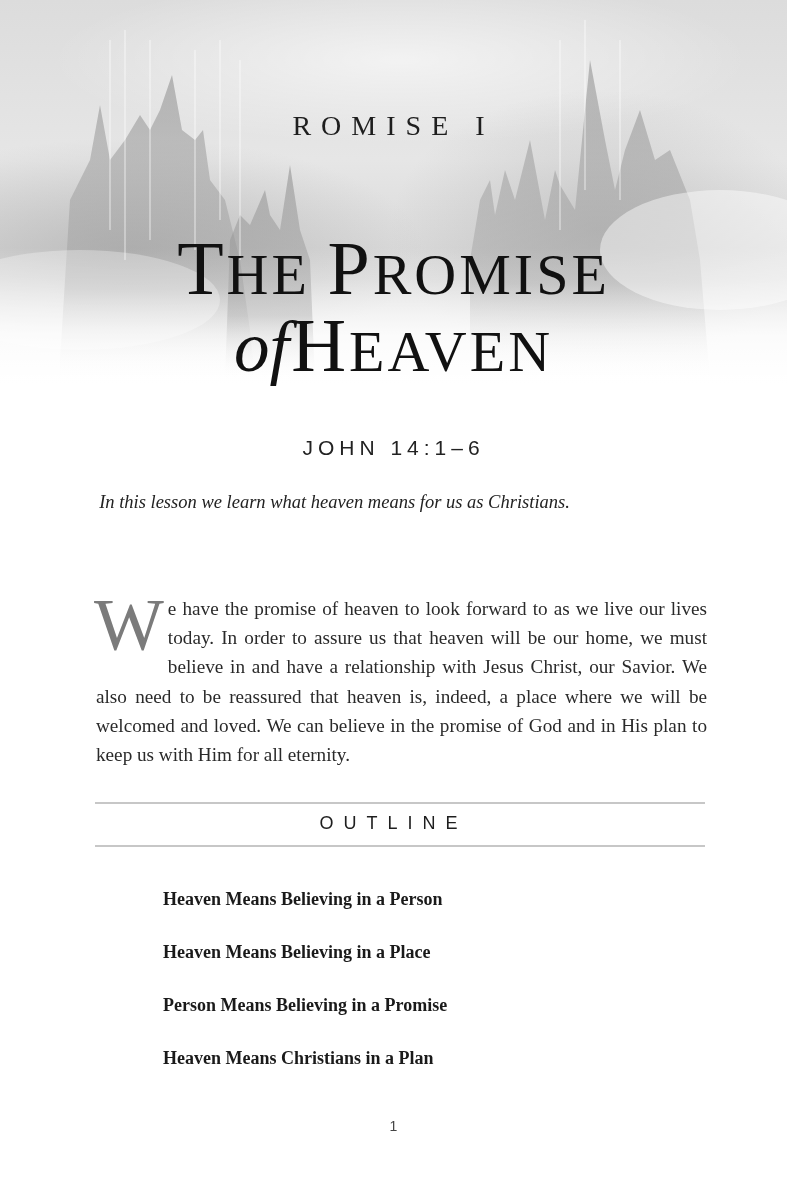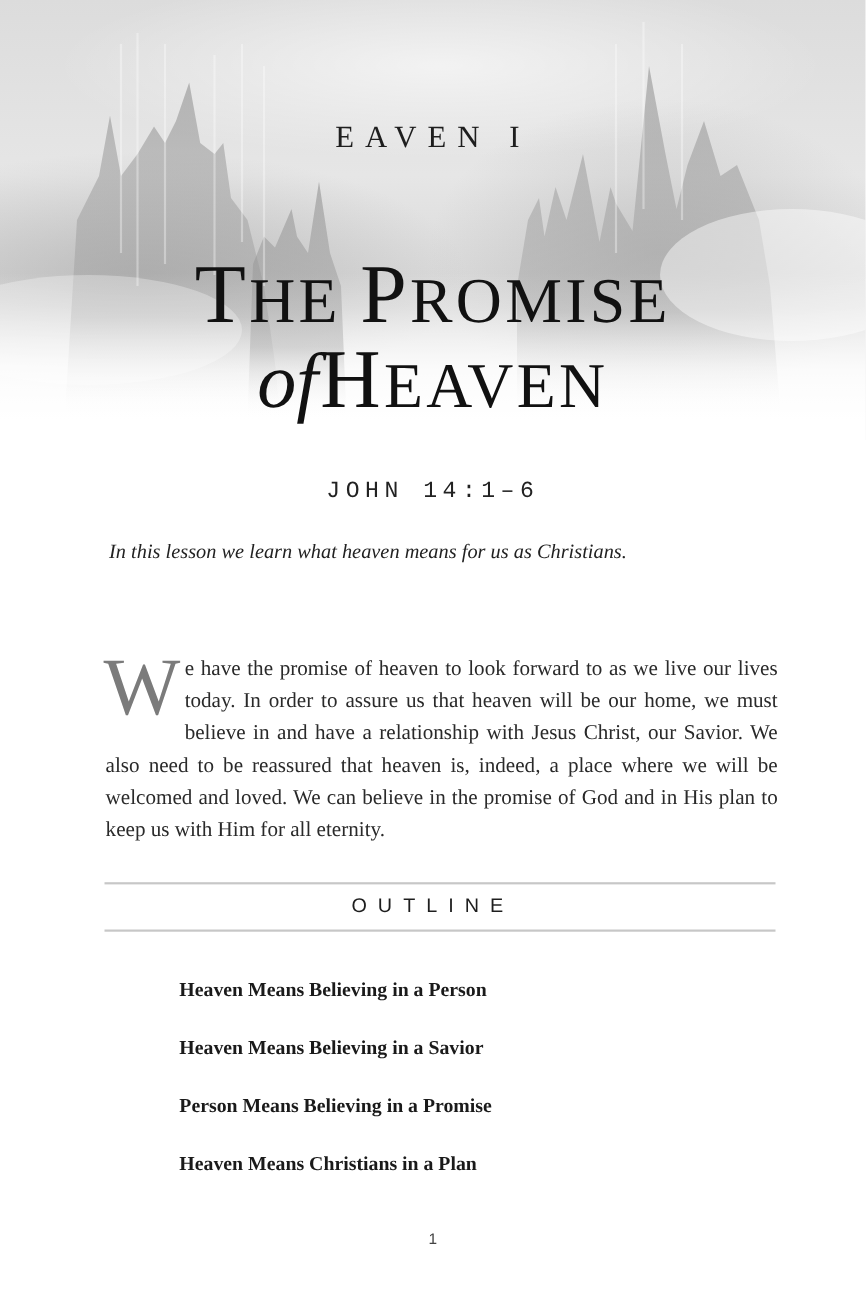--- a/index.html
+++ b/index.html
@@ -25,21 +25,21 @@
   .title {
     position: absolute; left: 0; width: 787px; text-align: center;
     font-size: 76px; letter-spacing: 3px; color: #111; font-weight: normal;
   }
   .title.l1 { top: 225px; }
   .title.l2 { top: 302px; }
   .sc { font-size: 58px; }
   .of { font-style: italic; font-size: 71px; letter-spacing: 0; margin-right: 2px; }
   .scripture {
     position: absolute; top: 436px; left: 0; width: 787px; text-align: center;
-    font-family: Liberation Mono, monospace;
+    font-family: Liberation Sans, sans-serif;
     font-size: 21px; letter-spacing: 5px; color: #222;
   }
   .summary {
     position: absolute; top: 492px; left: 0; width: 669px; text-align: center;
     font-style: italic; font-size: 18.5px; color: #222;
   }
   .intro {
     position: absolute; top: 594px; left: 96px; width: 611px;
     font-size: 19.2px; line-height: 29.2px; color: #2a2a2a; text-align: justify;
   }
@@ -92,21 +92,21 @@
       <line x1="240" y1="60" x2="240" y2="260"></line>
       <line x1="560" y1="40" x2="560" y2="230"></line>
       <line x1="585" y1="20" x2="585" y2="190"></line>
       <line x1="620" y1="40" x2="620" y2="200"></line>
     </g>
     <ellipse cx="720" cy="250" rx="120" ry="60" fill="#ffffff" fill-opacity="0.45"></ellipse>
     <ellipse cx="80" cy="300" rx="140" ry="50" fill="#ffffff" fill-opacity="0.3"></ellipse>
   </svg>
 </div>
 
-<div class="lesson-label">EAVEN I</div>
+<div class="lesson-label">ROMISE I</div>
 
 <h1 class="title l1" style="margin:0">
   <span>T</span><span class="sc">HE </span><span>P</span><span class="sc">ROMISE</span>
 </h1>
 <div class="title l2">
   <span class="of">of</span><span>H</span><span class="sc">EAVEN</span>
 </div>
 
 <div class="scripture">JOHN 14:1–6</div>
 
@@ -120,21 +120,21 @@
 <div class="outline-label">OUTLINE</div>
 <div class="rule bot"></div>
 
 <div class="outline-list">
   <div class="outline-item" style="top:0px">
 
     <span class="outline-text">Heaven Means Believing in a Person</span>
   </div>
   <div class="outline-item" style="top:53px">
 
-    <span class="outline-text">Heaven Means Believing in a Savior</span>
+    <span class="outline-text">Heaven Means Believing in a Place</span>
   </div>
   <div class="outline-item" style="top:106px">
 
     <span class="outline-text">Person Means Believing in a Promise</span>
   </div>
   <div class="outline-item" style="top:159px">
 
     <span class="outline-text">Heaven Means Christians in a Plan</span>
   </div>
 </div>

